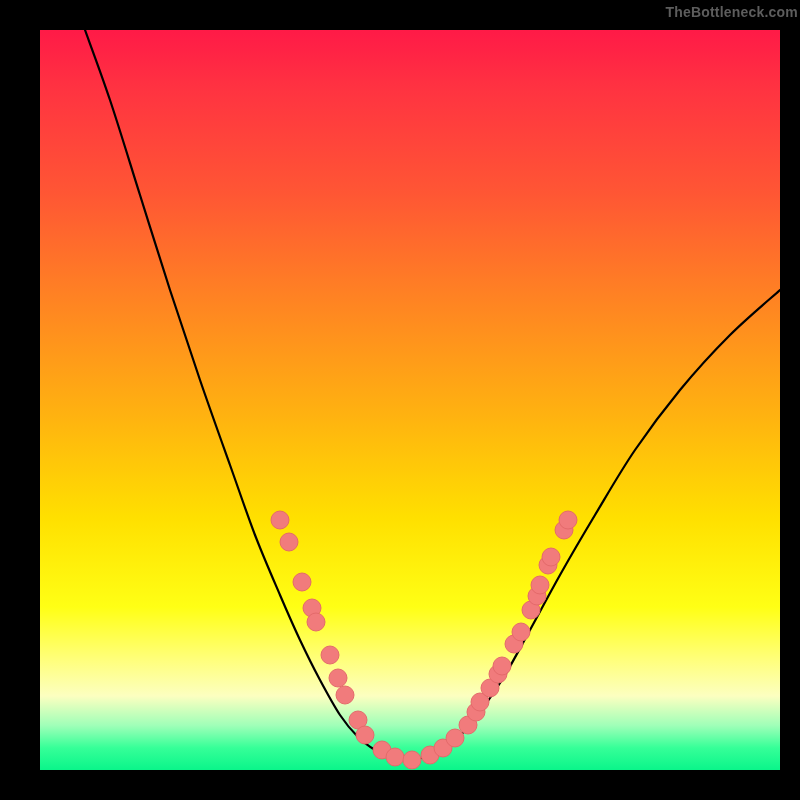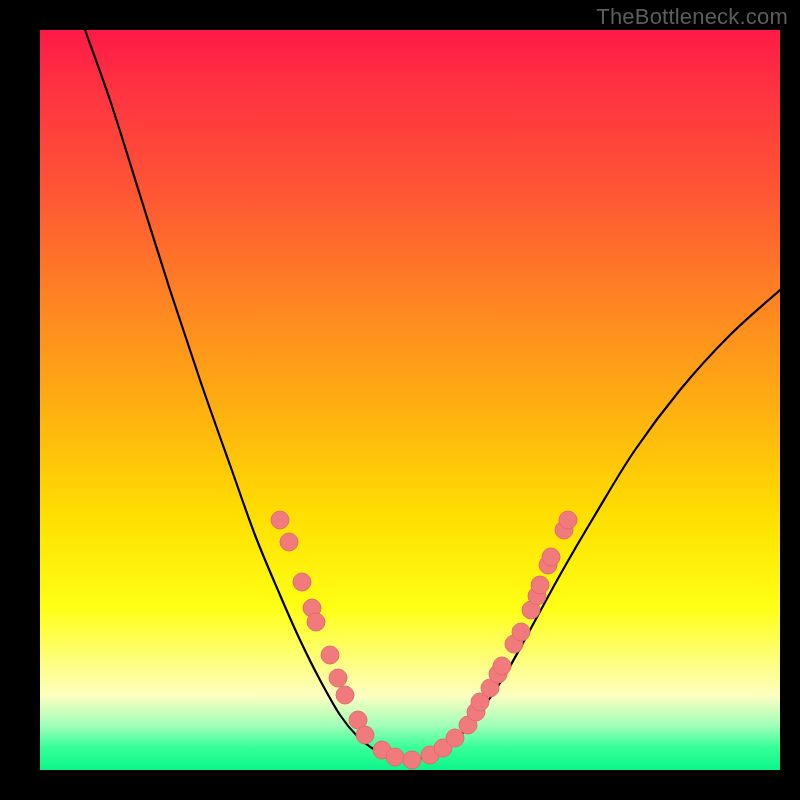--- a/index.html
+++ b/index.html
@@ -6,24 +6,24 @@
   html, body { width: 800px; height: 800px; overflow: hidden; background: #000; }
   .stage {
     position: relative;
     width: 800px;
     height: 800px;
     background: #000;
   }
   .watermark {
     position: absolute;
     top: 4px;
-    right: 12px;
+    right: 2px;
     font-family: Arial, Helvetica, sans-serif;
-    font-size: 22px;
-    font-weight: 400;
+    font-size: 14px;
+    font-weight: 700;
     color: #5d5d5d;
     letter-spacing: 0.2px;
     z-index: 10;
   }
   .plot-region {
     position: absolute;
     left: 40px;
     top: 30px;
     width: 740px;
     height: 740px;

